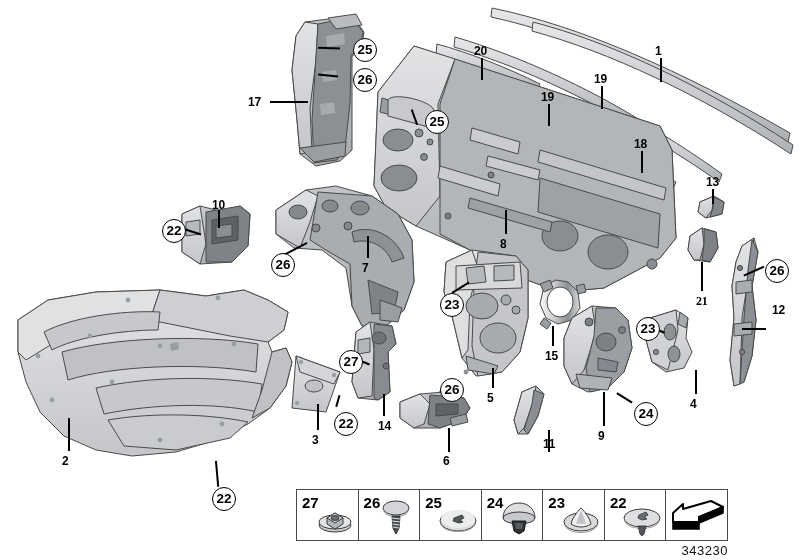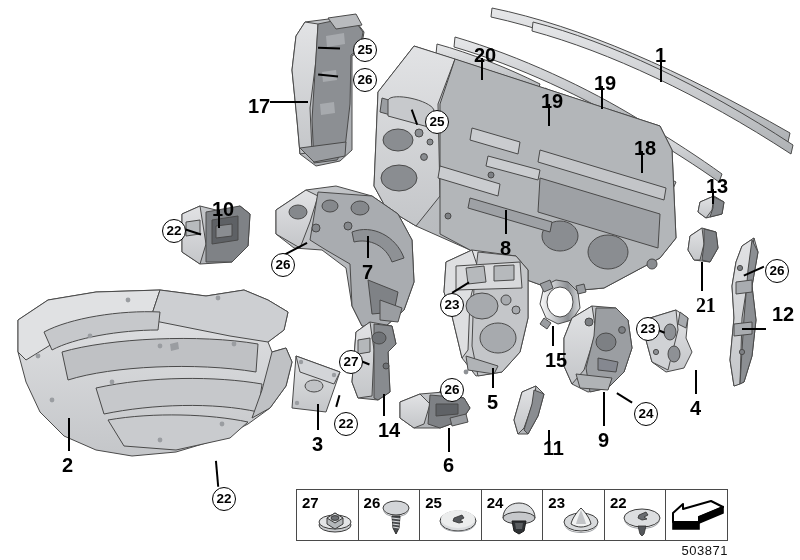--- a/index.html
+++ b/index.html
@@ -1,21 +1,21 @@
 <!DOCTYPE html>
 <html><head>
 <meta charset="utf-8">
 <style>
   html,body{margin:0;padding:0;background:#fff;}
   body{width:800px;height:560px;position:relative;overflow:hidden;
        font-family:"Liberation Sans",sans-serif;color:#000;}
   #stage{position:absolute;inset:0;width:800px;height:560px;}
 
   
-  .lbl{position:absolute;font-weight:bold;font-size:20px;line-height:1;
+  .lbl{position:absolute;font-weight:bold;font-size:12px;line-height:1;
        color:#000;white-space:nowrap;letter-spacing:-.2px;}
 
   
   .circ{position:absolute;width:24px;height:24px;border:1.9px solid #000;
         border-radius:50%;background:#fff;display:flex;align-items:center;
         justify-content:center;font-weight:bold;font-size:13.5px;line-height:1;
         box-sizing:border-box;}
 
   
   .ldr{position:absolute;background:#000;}
@@ -467,15 +467,15 @@
     <span class="lnum"></span>
     <svg class="lart" style="width:58px;height:40px;right:0;bottom:3px;" viewBox="0 0 58 40">
       <path d="M4,16 L14,7 L14,12 L42,4 L54,10 L30,20 L30,25 L4,25 Z" fill="#ffffff" stroke="#000000" stroke-width="2" stroke-linejoin="round"></path>
       <path d="M30,20 L54,10 L54,16 L30,26 Z" fill="#000000" stroke="#000000" stroke-width="1.6"></path>
       <path d="M4,25 L30,25 L30,32 L4,32 Z" fill="#000000" stroke="#000000" stroke-width="1.6"></path>
     </svg>
   </div>
 
 </div>
 
-<div id="diagno">503871</div>
+<div id="diagno">343230</div>
 
 </div>
 
 </body></html>

